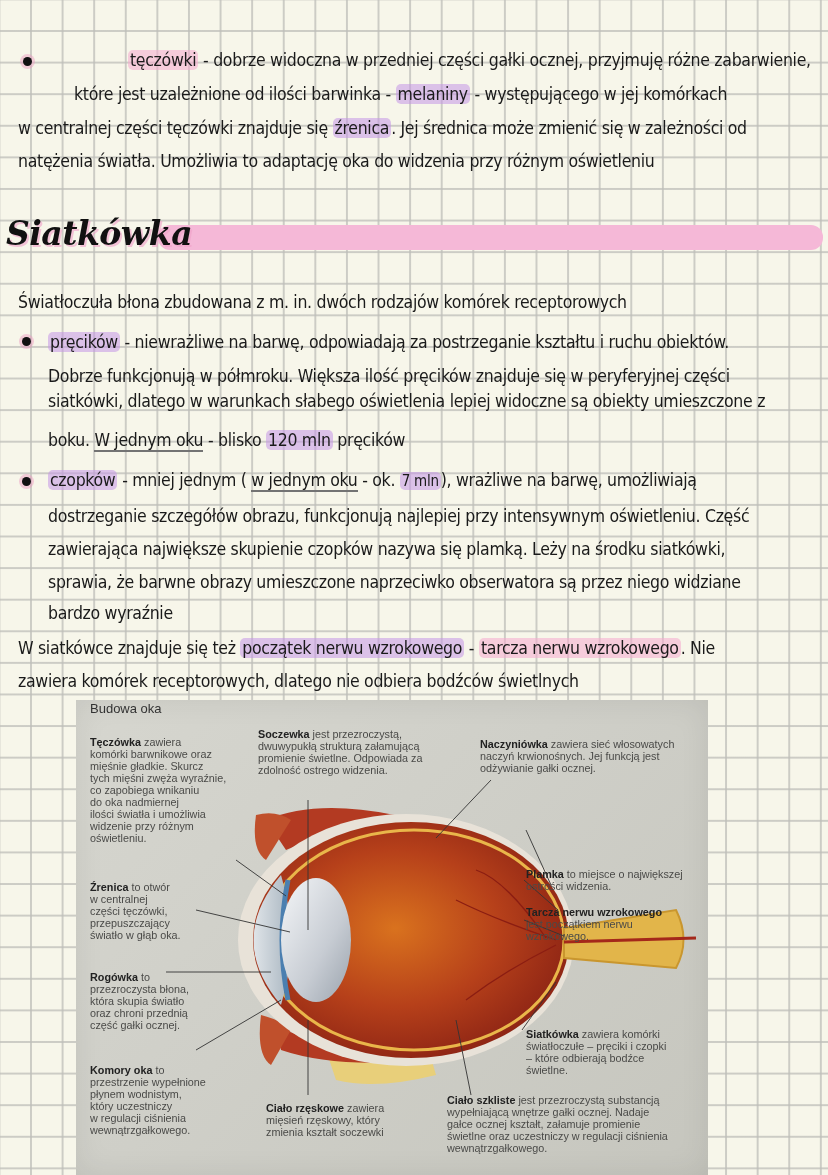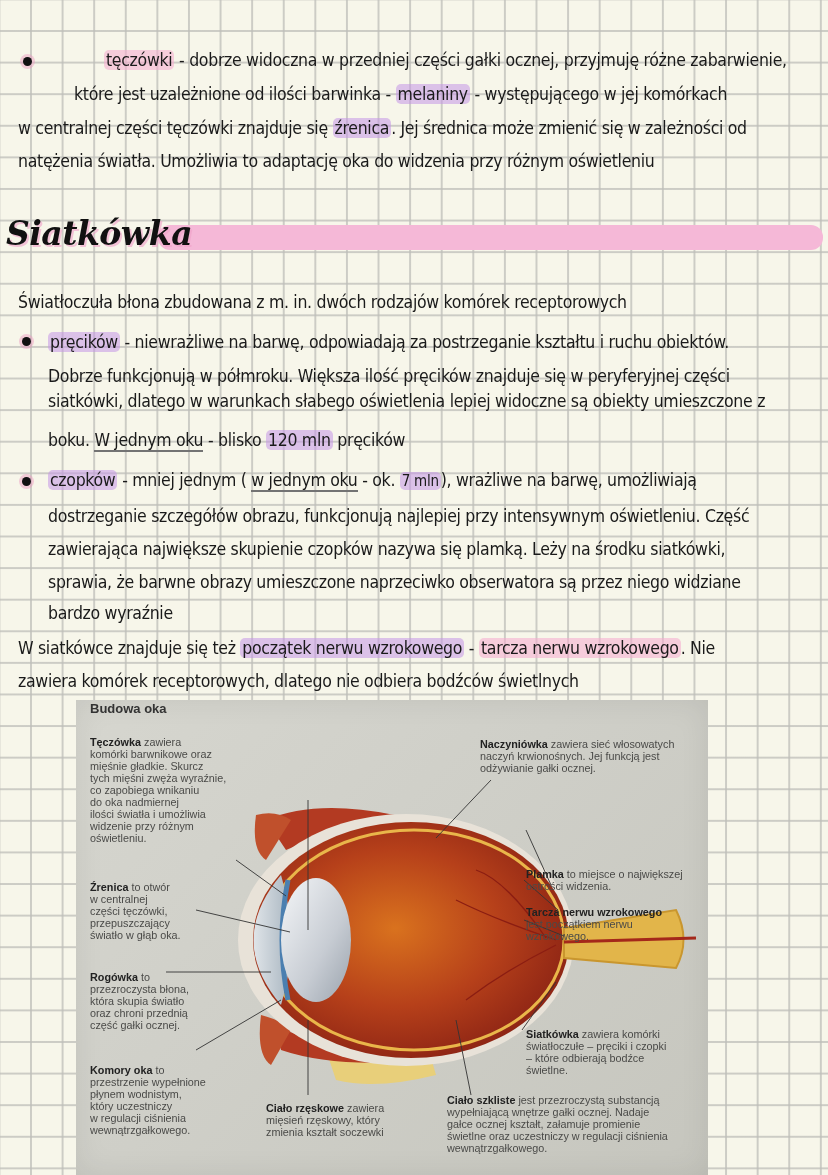--- a/index.html
+++ b/index.html
@@ -22,28 +22,28 @@
   .big { font-size: 15px; }
 
   .title { position: absolute; left: 6px; top: 214px; font-family: "DejaVu Serif", serif; font-weight: bold; font-style: italic; font-size: 33px; color: #111; letter-spacing: -0.5px; text-shadow: 2px 2px 0 rgba(240,160,200,0.6); }
   .title-bar { position: absolute; left: 158px; top: 225px; width: 665px; height: 25px; background: #f5b8d7; border-radius: 12px; }
 
   .figure { position: absolute; left: 76px; top: 700px; width: 632px; height: 475px;
     background: linear-gradient(135deg, #d6d6cf 0%, #cfcfc8 45%, #c6c6be 100%);
     box-shadow: inset 0 0 30px rgba(0,0,0,0.08); overflow: hidden; }
   .cap { position: absolute; font-family: "Liberation Sans", sans-serif; font-size: 10.8px; line-height: 12px; color: #4a4a48; }
   .cap b { color: #222; }
-  .fig-title { position: absolute; left: 14px; top: 1px; font-family: "Liberation Sans", sans-serif; font-weight: bold; font-size: 13px; color: #333; }
+  .fig-title { position: absolute; left: 14px; top: 1px; font-family: "Liberation Sans", sans-serif; font-weight: normal; font-size: 13px; color: #333; }
   svg.eye { position: absolute; left: 0; top: 0; }
 </style>
 </head>
 <body>
 
 <div class="bullet" style="left:23px; top:57px;"></div>
-<div class="hw" style="left:64px; top:52px;padding-left:40px;">
+<div class="hw" style="left:88px; top:52px;padding-left:40px;">
   <span class="hl-pink">tęczówki</span><span> - dobrze widoczna w przedniej części gałki ocznej, przyjmuję różne zabarwienie,</span>
 </div>
 <div class="hw" style="left:74px; top:86px;">
   <span>które jest uzależnione od ilości barwinka - </span><span class="hl-purple">melaniny</span><span> - występującego w jej komórkach</span>
 </div>
 <div class="hw" style="left:18px; top:120px;">
   <span>w centralnej części tęczówki znajduje się </span><span class="hl-purple">źrenica</span><span>. Jej średnica może zmienić się w zależności od</span>
 </div>
 <div class="hw" style="left:18px; top:153px;">
   <span>natężenia światła. Umożliwia to adaptację oka do widzenia przy różnym oświetleniu</span>
@@ -168,20 +168,26 @@
 
   <div class="cap" style="left:14px; top:364px;">
     <b>Komory oka</b><span> to</span><br>
     <span>przestrzenie wypełnione</span><br>
     <span>płynem wodnistym,</span><br>
     <span>który uczestniczy</span><br>
     <span>w regulacji ciśnienia</span><br>
     <span>wewnątrzgałkowego.</span>
   </div>
 
+  <div class="cap" style="left:182px; top:28px;">
+    <b>Soczewka</b><span> jest przezroczystą,</span><br>
+    <span>dwuwypukłą strukturą załamującą</span><br>
+    <span>promienie świetlne. Odpowiada za</span><br>
+    <span>zdolność ostrego widzenia.</span>
+  </div>
 
   <div class="cap" style="left:404px; top:38px;">
     <b>Naczyniówka</b><span> zawiera sieć włosowatych</span><br>
     <span>naczyń krwionośnych. Jej funkcją jest</span><br>
     <span>odżywianie gałki ocznej.</span>
   </div>
 
 
   <div class="cap" style="left:450px; top:168px;">
     <b>Plamka</b><span> to miejsce o największej</span><br>

